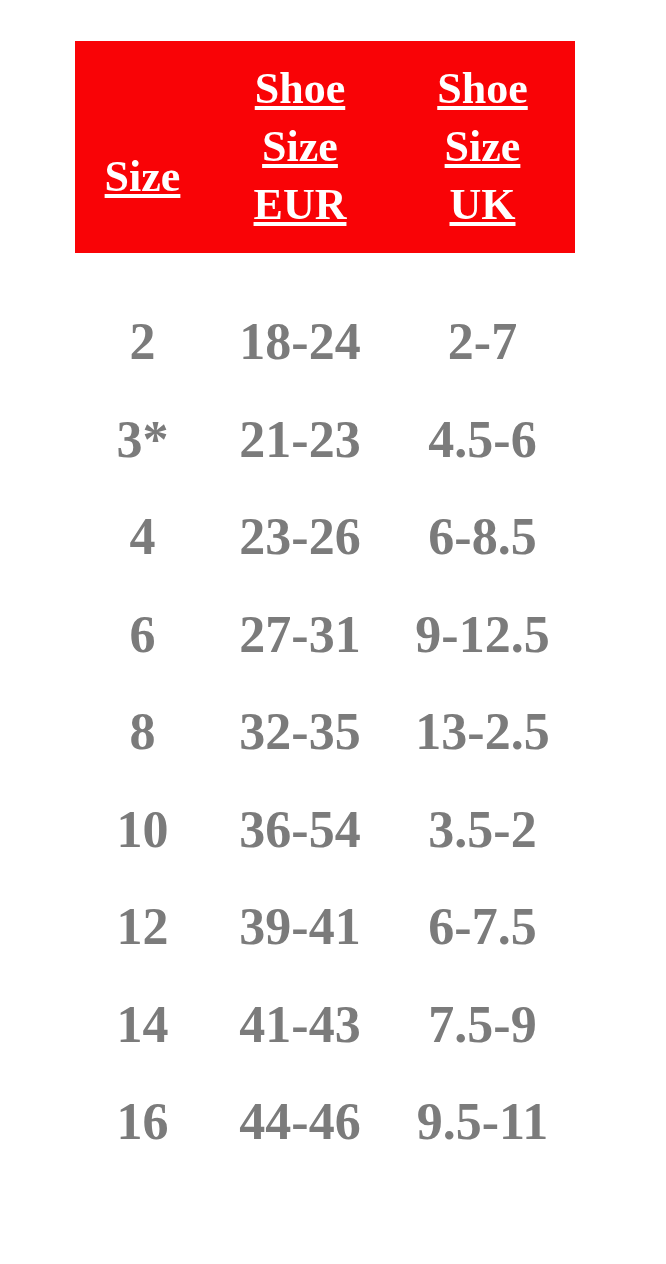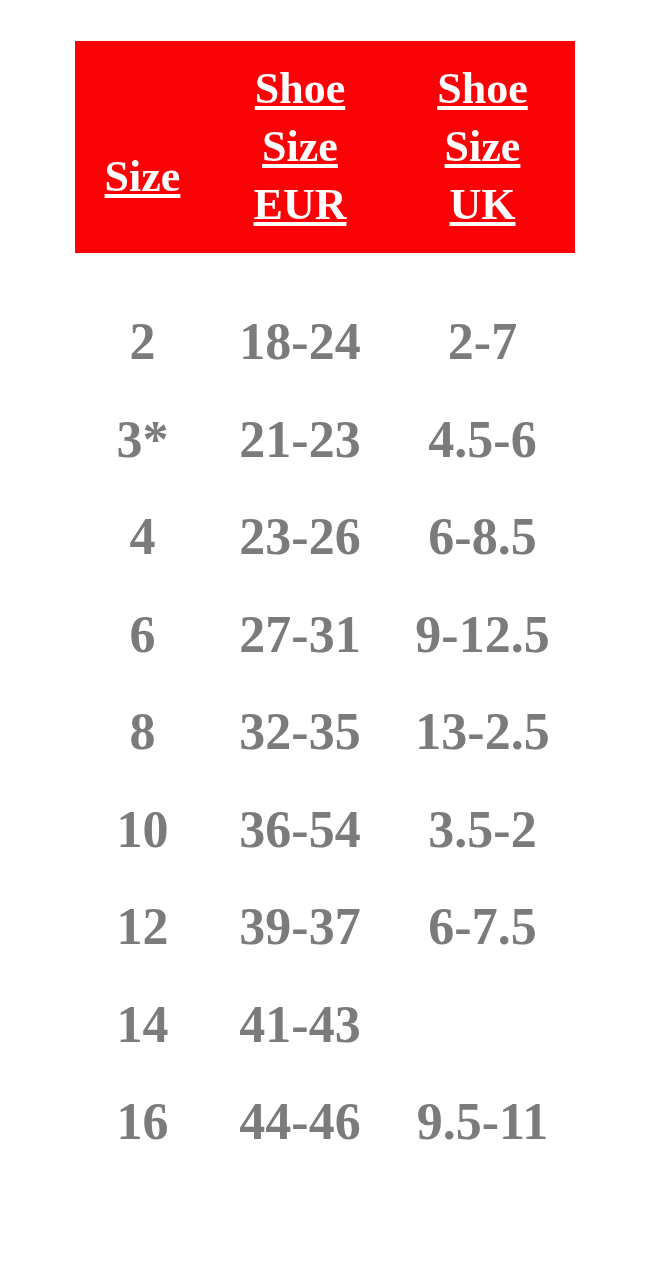--- a/index.html
+++ b/index.html
@@ -96,26 +96,27 @@
       <div class="td col2">32-35</div>
       <div class="td col3">13-2.5</div>
     </div>
     <div class="tr">
       <div class="td col1">10</div>
       <div class="td col2">36-54</div>
       <div class="td col3">3.5-2</div>
     </div>
     <div class="tr">
       <div class="td col1">12</div>
-      <div class="td col2">39-37</div>
+      <div class="td col2">39-41</div>
       <div class="td col3">6-7.5</div>
     </div>
     <div class="tr">
       <div class="td col1">14</div>
       <div class="td col2">41-43</div>
+      <div class="td col3">7.5-9</div>
     </div>
     <div class="tr">
       <div class="td col1">16</div>
       <div class="td col2">44-46</div>
       <div class="td col3">9.5-11</div>
     </div>
   </div>
 
 </div>
 

